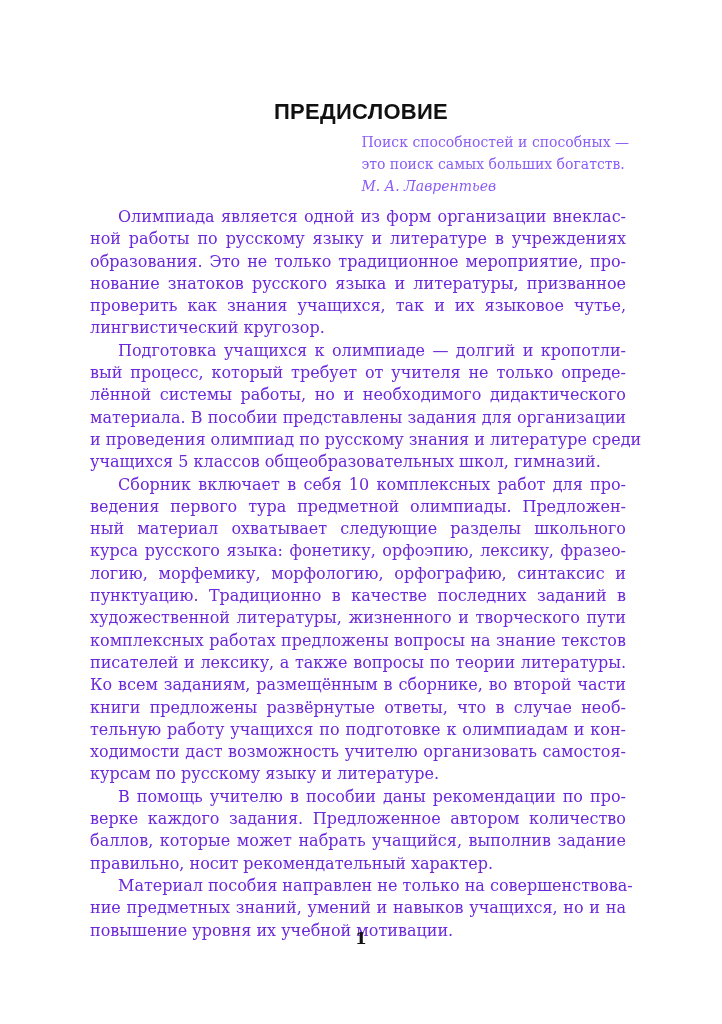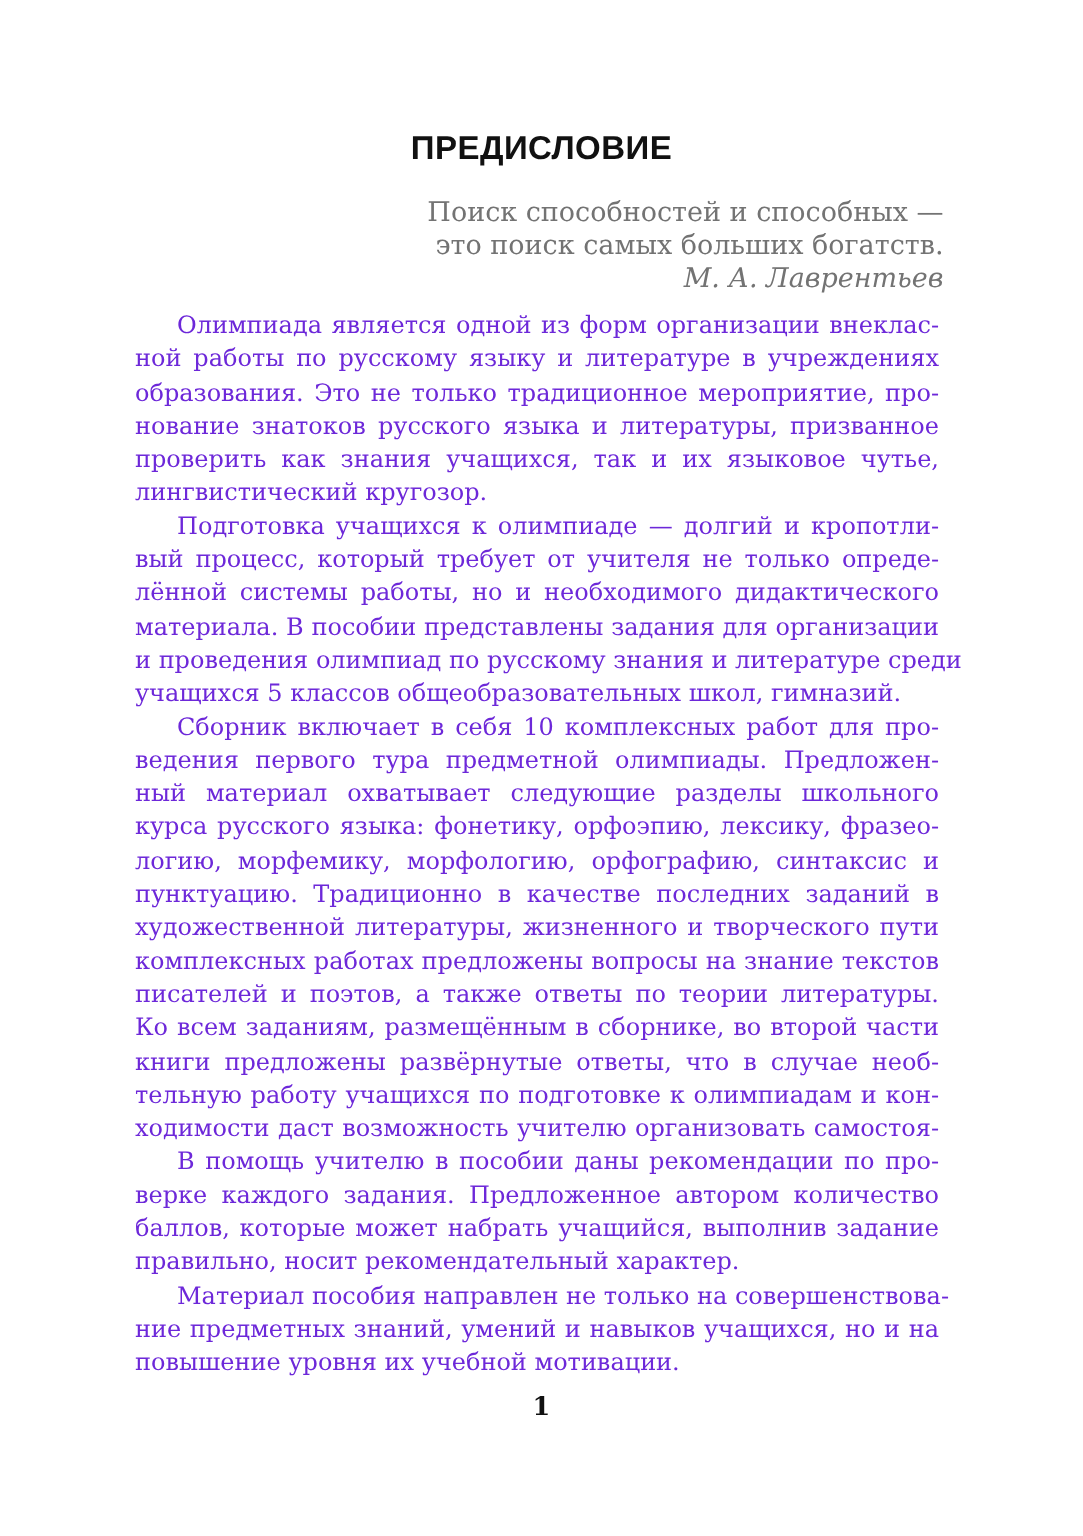--- a/index.html
+++ b/index.html
@@ -1,25 +1,25 @@
 <!DOCTYPE html>
 <html><head>
   <meta charset="utf-8">
   <style>
     html, body { margin: 0; padding: 0; background: #ffffff; }
     body { width: 722px; height: 1024px; position: relative; overflow: hidden; }
     .page { position: absolute; left: 0; top: 0; width: 722px; height: 1024px; background: #ffffff; }
     .title {
-      position: absolute; left: 0; width: 722px; top: 86px; text-align: center;
+      position: absolute; left: 0; width: 722px; top: 99px; text-align: center;
       font-family: "Liberation Sans", sans-serif; font-weight: bold; font-size: 22px;
       color: #111; letter-spacing: 0.3px;
     }
     .epigraph {
-      position: absolute; right: 93px; top: 131px; text-align: right;
-      font-family: "DejaVu Serif", serif; font-size: 18px; color: #737373; line-height: 22px;
+      position: absolute; right: 93px; top: 131px; 
+      font-family: "DejaVu Serif", serif; font-size: 14px; color: #8b5cf6; line-height: 22px;
     }
     .epigraph .author { font-style: italic; }
     .body-text {
       position: absolute; left: 90px; top: 206px; width: 536px;
       font-family: "DejaVu Serif", serif; font-size: 16px; line-height: 22.3px; color: #6d28d9;
     }
     .line { display: block; white-space: nowrap; text-align: justify; text-align-last: justify; height: 22.3px; }
     .line.last { text-align-last: left; }
     .line.indent { padding-left: 28px; }
     .page-number {
@@ -58,25 +58,26 @@
       </div>
       <div>
         <span class="line indent">Сборник включает в себя 10 комплексных работ для про-</span>
         <span class="line">ведения первого тура предметной олимпиады. Предложен-</span>
         <span class="line">ный материал охватывает следующие разделы школьного</span>
         <span class="line">курса русского языка: фонетику, орфоэпию, лексику, фразео-</span>
         <span class="line">логию, морфемику, морфологию, орфографию, синтаксис и</span>
         <span class="line">пунктуацию. Традиционно в качестве последних заданий в</span>
         <span class="line">художественной литературы, жизненного и творческого пути</span>
         <span class="line">комплексных работах предложены вопросы на знание текстов</span>
-        <span class="line">писателей и поэтов, а также ответы по теории литературы.</span>
+        <span class="line">писателей и лексику, а также вопросы по теории литературы.</span>
         <span class="line">Ко всем заданиям, размещённым в сборнике, во второй части</span>
         <span class="line">книги предложены развёрнутые ответы, что в случае необ-</span>
         <span class="line">тельную работу учащихся по подготовке к олимпиадам и кон-</span>
         <span class="line">ходимости даст возможность учителю организовать самостоя-</span>
+        <span class="line last">курсам по русскому языку и литературе.</span>
       </div>
       <div>
         <span class="line indent">В помощь учителю в пособии даны рекомендации по про-</span>
         <span class="line">верке каждого задания. Предложенное автором количество</span>
         <span class="line">баллов, которые может набрать учащийся, выполнив задание</span>
         <span class="line last">правильно, носит рекомендательный характер.</span>
       </div>
       <div>
         <span class="line indent">Материал пособия направлен не только на совершенствова-</span>
         <span class="line">ние предметных знаний, умений и навыков учащихся, но и на</span>

